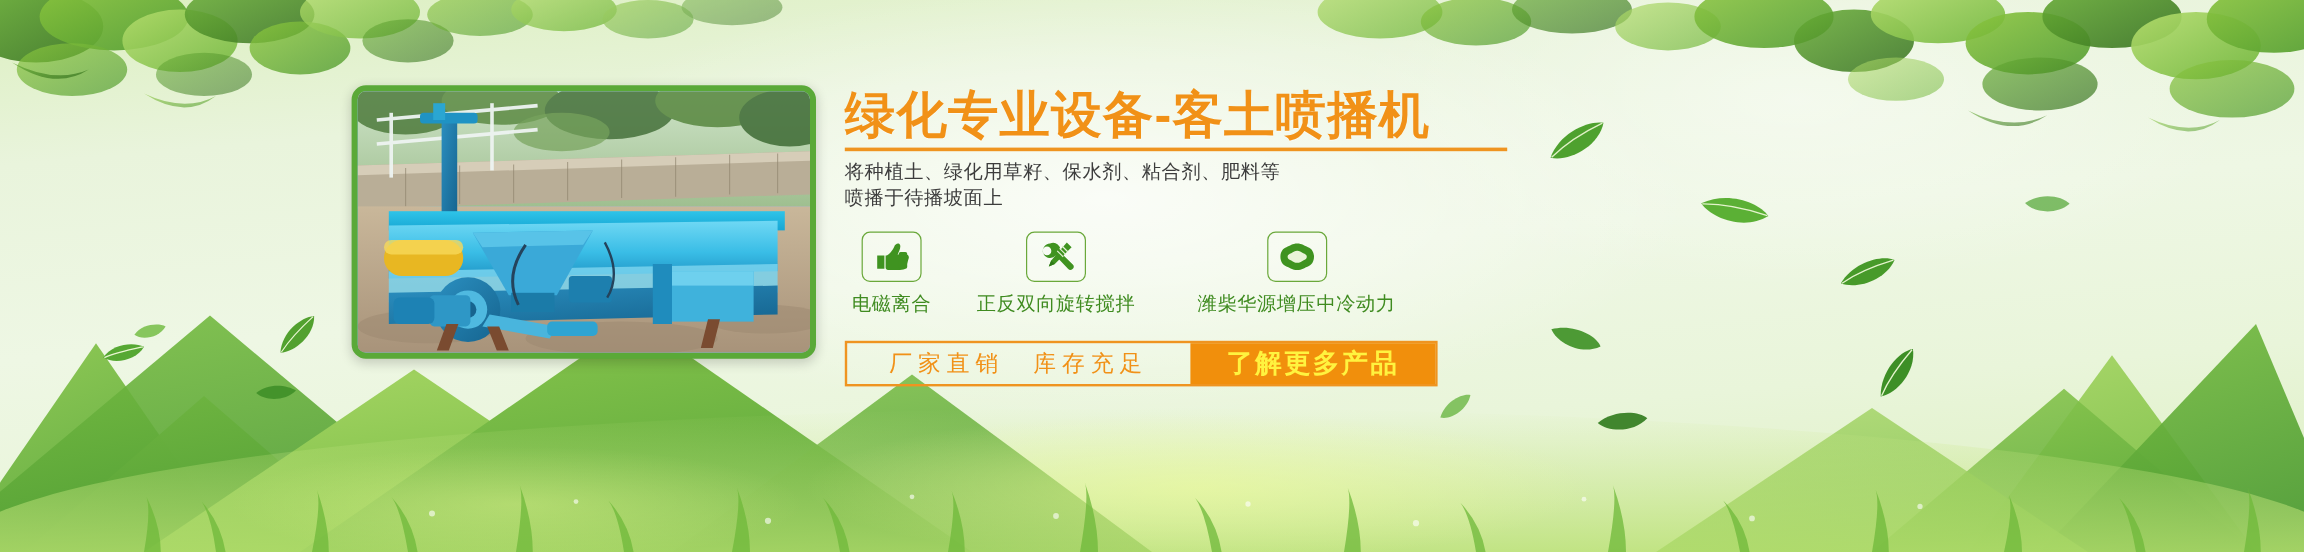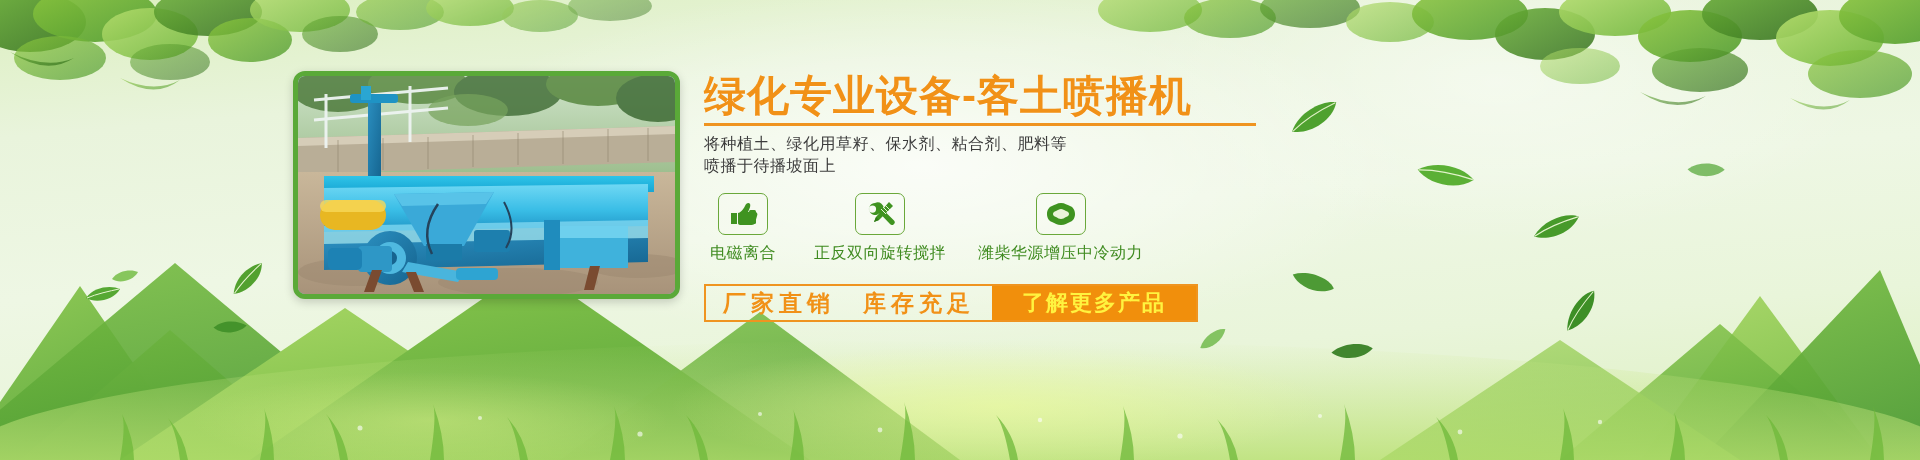--- a/index.html
+++ b/index.html
@@ -96,36 +96,36 @@
   }
   .feat-box svg { display:block; }
   .feat-label {
     font-size:16px;
     color:#3f8b20;
     white-space:nowrap;
     letter-spacing:.5px;
   }
   .feature.f1 { margin-left:6px; }
   .feature.f2 { margin-left:38px; }
-  .feature.f3 { margin-left:32px;font-family:Liberation Mono, monospace; }
+  .feature.f3 { margin-left:52px;font-family:Liberation Mono, monospace; }
 
   
   .cta-bar {
     display:flex;
     align-items:stretch;
     margin-top:20px;
     width:494px;
     height:38px;
     border:2px solid #ef9420;
   }
   .cta-slogan {
     flex:1;
     display:flex; align-items:center; justify-content:center;
-    font-size:23px;
-    font-weight:bold;
+    font-size:19px;
+    font-weight:normal;
     color:#f19117;
     letter-spacing:5px;
     white-space:nowrap;
   }
   .cta-button {
     width:204px;
     background:#f18f0c;
     display:flex; align-items:center; justify-content:center;
     font-size:22px;
     font-weight:bold;

